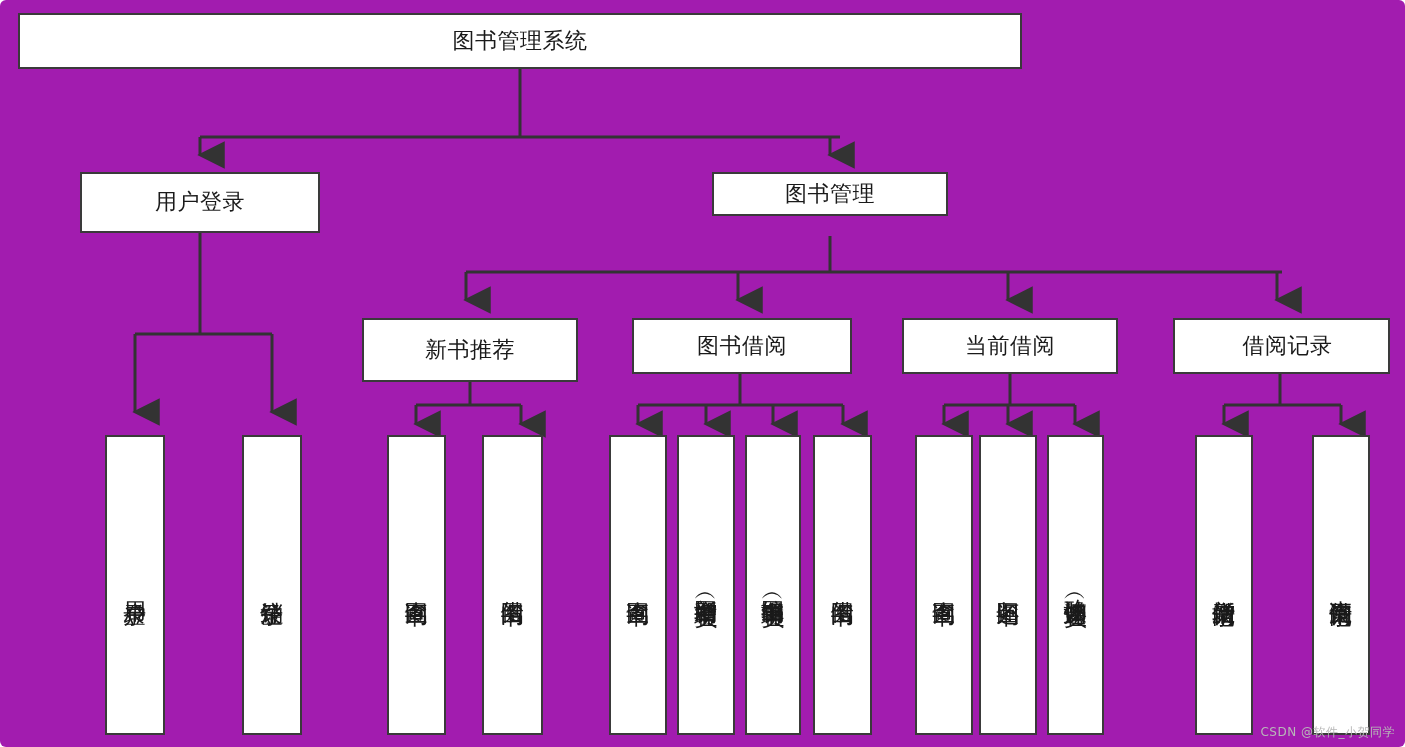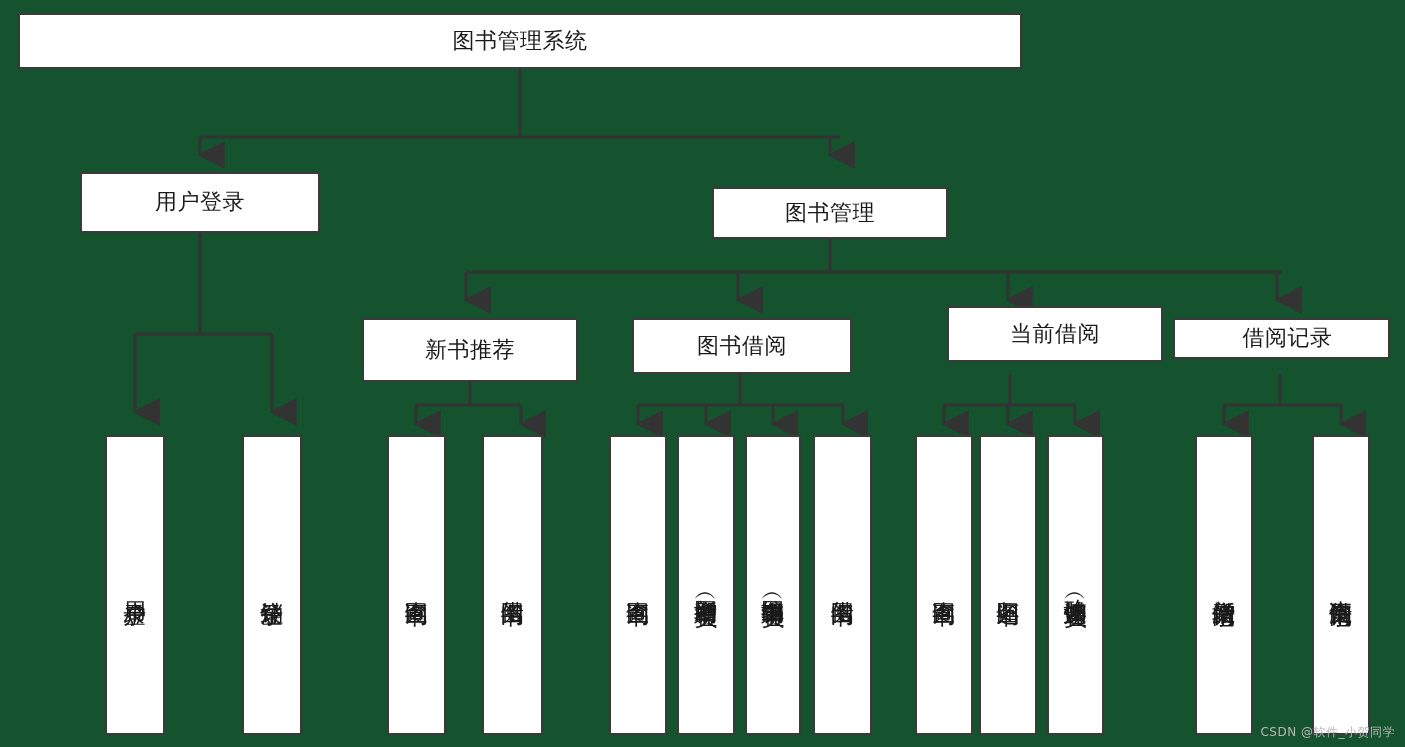--- a/index.html
+++ b/index.html
@@ -4,23 +4,24 @@
 <style>
   html, body {
     margin: 0;
     padding: 0;
     background: #ffffff;
   }
   #canvas {
     position: relative;
     width: 1405px;
     height: 747px;
-    background: #14532d;
+    background: #a21caf;
     font-family: "DejaVu Sans", "Liberation Sans", sans-serif;
     overflow: hidden;
+    border-radius: 6px;
   }
   svg.connectors {
     position: absolute;
     left: 0;
     top: 0;
     width: 1405px;
     height: 747px;
     pointer-events: none;
   }
   .node {
@@ -117,34 +118,34 @@
     </g>
   </svg>
 
   <div class="node h" style="left:18px; top:13px; width:1004px; height:56px;">
     <span>图书管理系统</span>
   </div>
 
   <div class="node h" style="left:80px; top:172px; width:240px; height:61px;">
     <span>用户登录</span>
   </div>
-  <div class="node h" style="left:712px; top:172px; width:236px; height:52px;margin-top:15px;">
+  <div class="node h" style="left:712px; top:172px; width:236px; height:44px;">
     <span>图书管理</span>
   </div>
 
   <div class="node h" style="left:362px; top:318px; width:216px; height:64px;">
     <span>新书推荐</span>
   </div>
   <div class="node h" style="left:632px; top:318px; width:220px; height:56px;align-items:center;">
     <span>图书借阅</span>
   </div>
-  <div class="node h" style="left:902px; top:306px; width:216px; height:56px;margin-left:45px;">
+  <div class="node h" style="left:902px; top:318px; width:216px; height:56px;">
     <span>当前借阅</span>
   </div>
-  <div class="node h" style="left:1173px; top:318px; width:217px; height:41px;padding-left:12px;">
+  <div class="node h" style="left:1173px; top:318px; width:217px; height:56px;padding-left:12px;">
     <span>借阅记录</span>
   </div>
 
   <div class="node v" style="left:105px; top:435px; width:60px; height:300px;">
     <span class="vtext">用户登录</span>
   </div>
   <div class="node v" style="left:242px; top:435px; width:60px; height:300px;">
     <span class="vtext">注销登录</span>
   </div>
 

